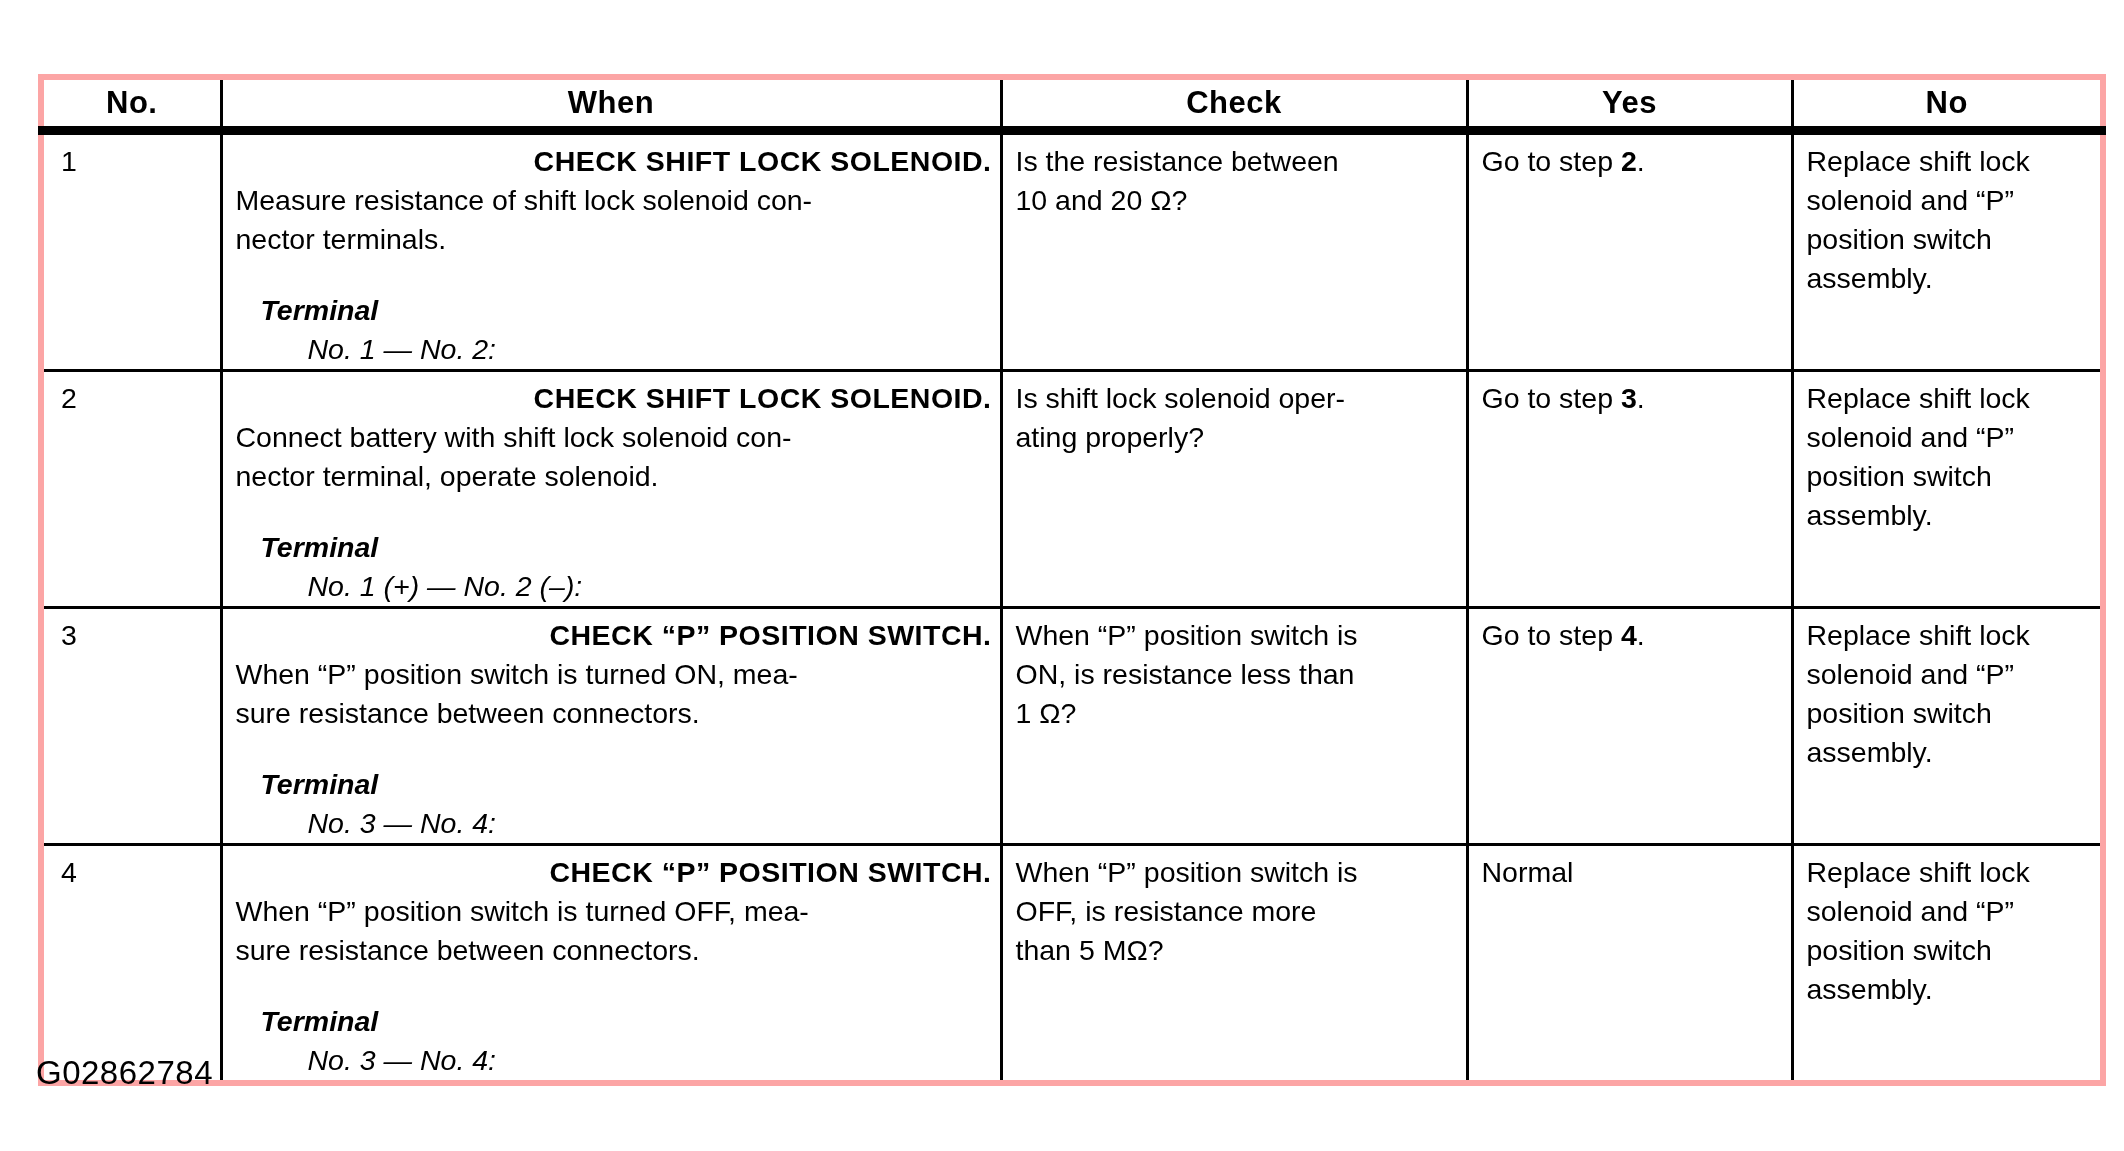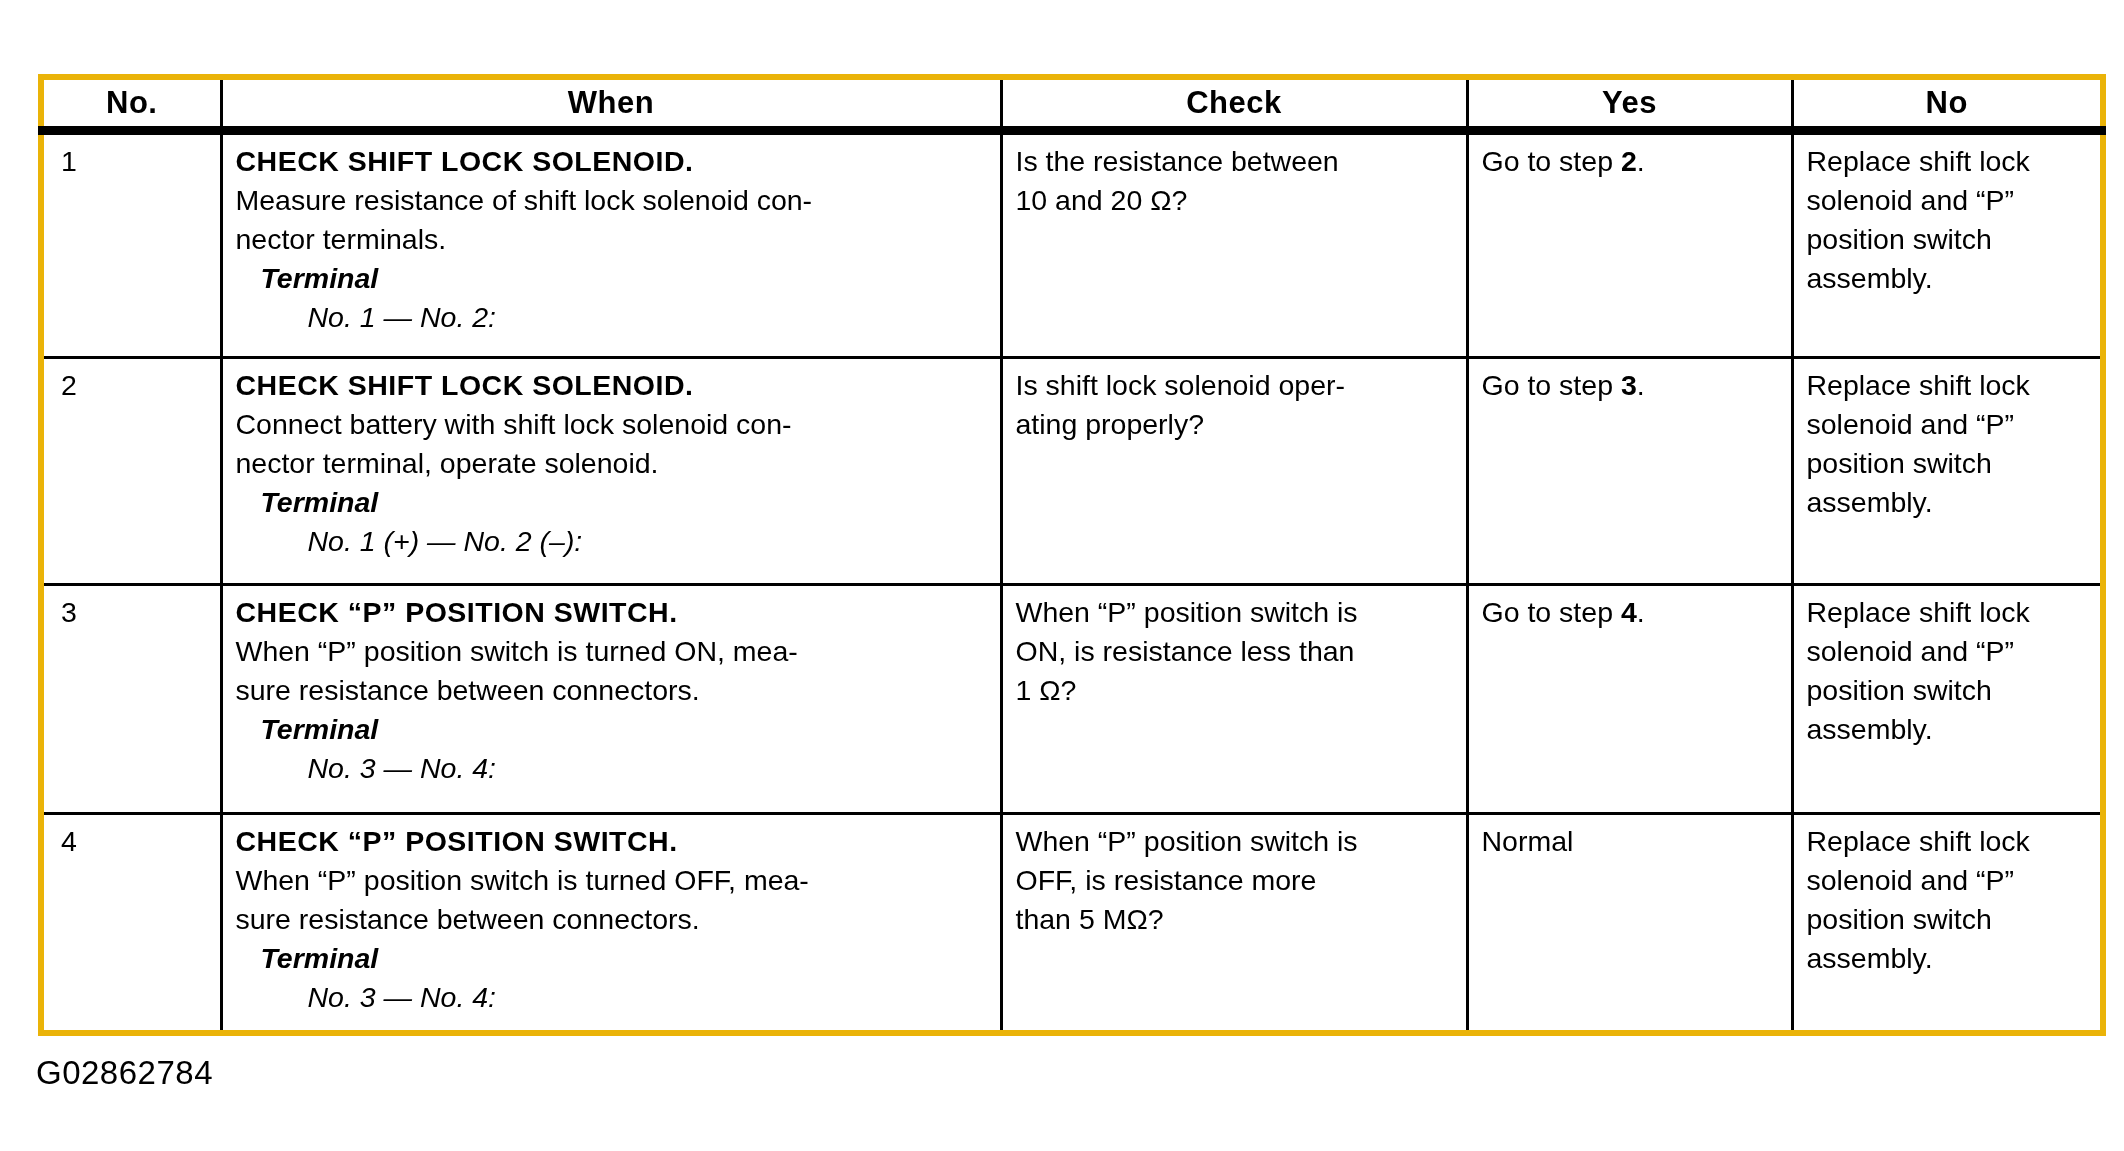--- a/index.html
+++ b/index.html
@@ -4,37 +4,37 @@
 <style>
   html, body { margin:0; padding:0; }
   body {
     width:2124px; height:1151px; position:relative;
     background:#ffffff; color:#000000;
     font-family:"Liberation Sans", sans-serif;
   }
   table.diag {
     position:absolute; left:38px; top:74px;
     border-collapse:collapse; table-layout:fixed;
-    border:6px solid #eab308;
+    border:6px solid #fca5a5;
   }
   th {
     border:3px solid #000; border-bottom:9px solid #000;
     height:46px; font-size:31px; font-weight:bold;
     text-align:center; vertical-align:middle; padding:0;
     letter-spacing:0.5px;
   }
   td {
     border:3px solid #000; vertical-align:top;
     padding:7px 8px 0 13px;
     font-size:28.5px; line-height:39px;
   }
   td.no-cell { padding-left:17px; }
-  .step-title { font-weight:bold; letter-spacing:0.5px; }
+  .step-title { font-weight:bold; letter-spacing:0.5px;text-align:right; }
   .line { min-height:0; }
-  .terminal-label { font-weight:bold; font-style:italic; padding-left:25px; }
+  .terminal-label { font-weight:bold; font-style:italic; padding-left:25px;margin-top:32px; }
   .terminal-value { font-weight:normal; font-style:italic; padding-left:72px; }
   .step-num { font-weight:bold; }
   .figure-code {
     position:absolute; left:36px; top:1054px;
     font-size:33px; letter-spacing:0.5px;
   }
 </style>
 </head>
 <body>
 

